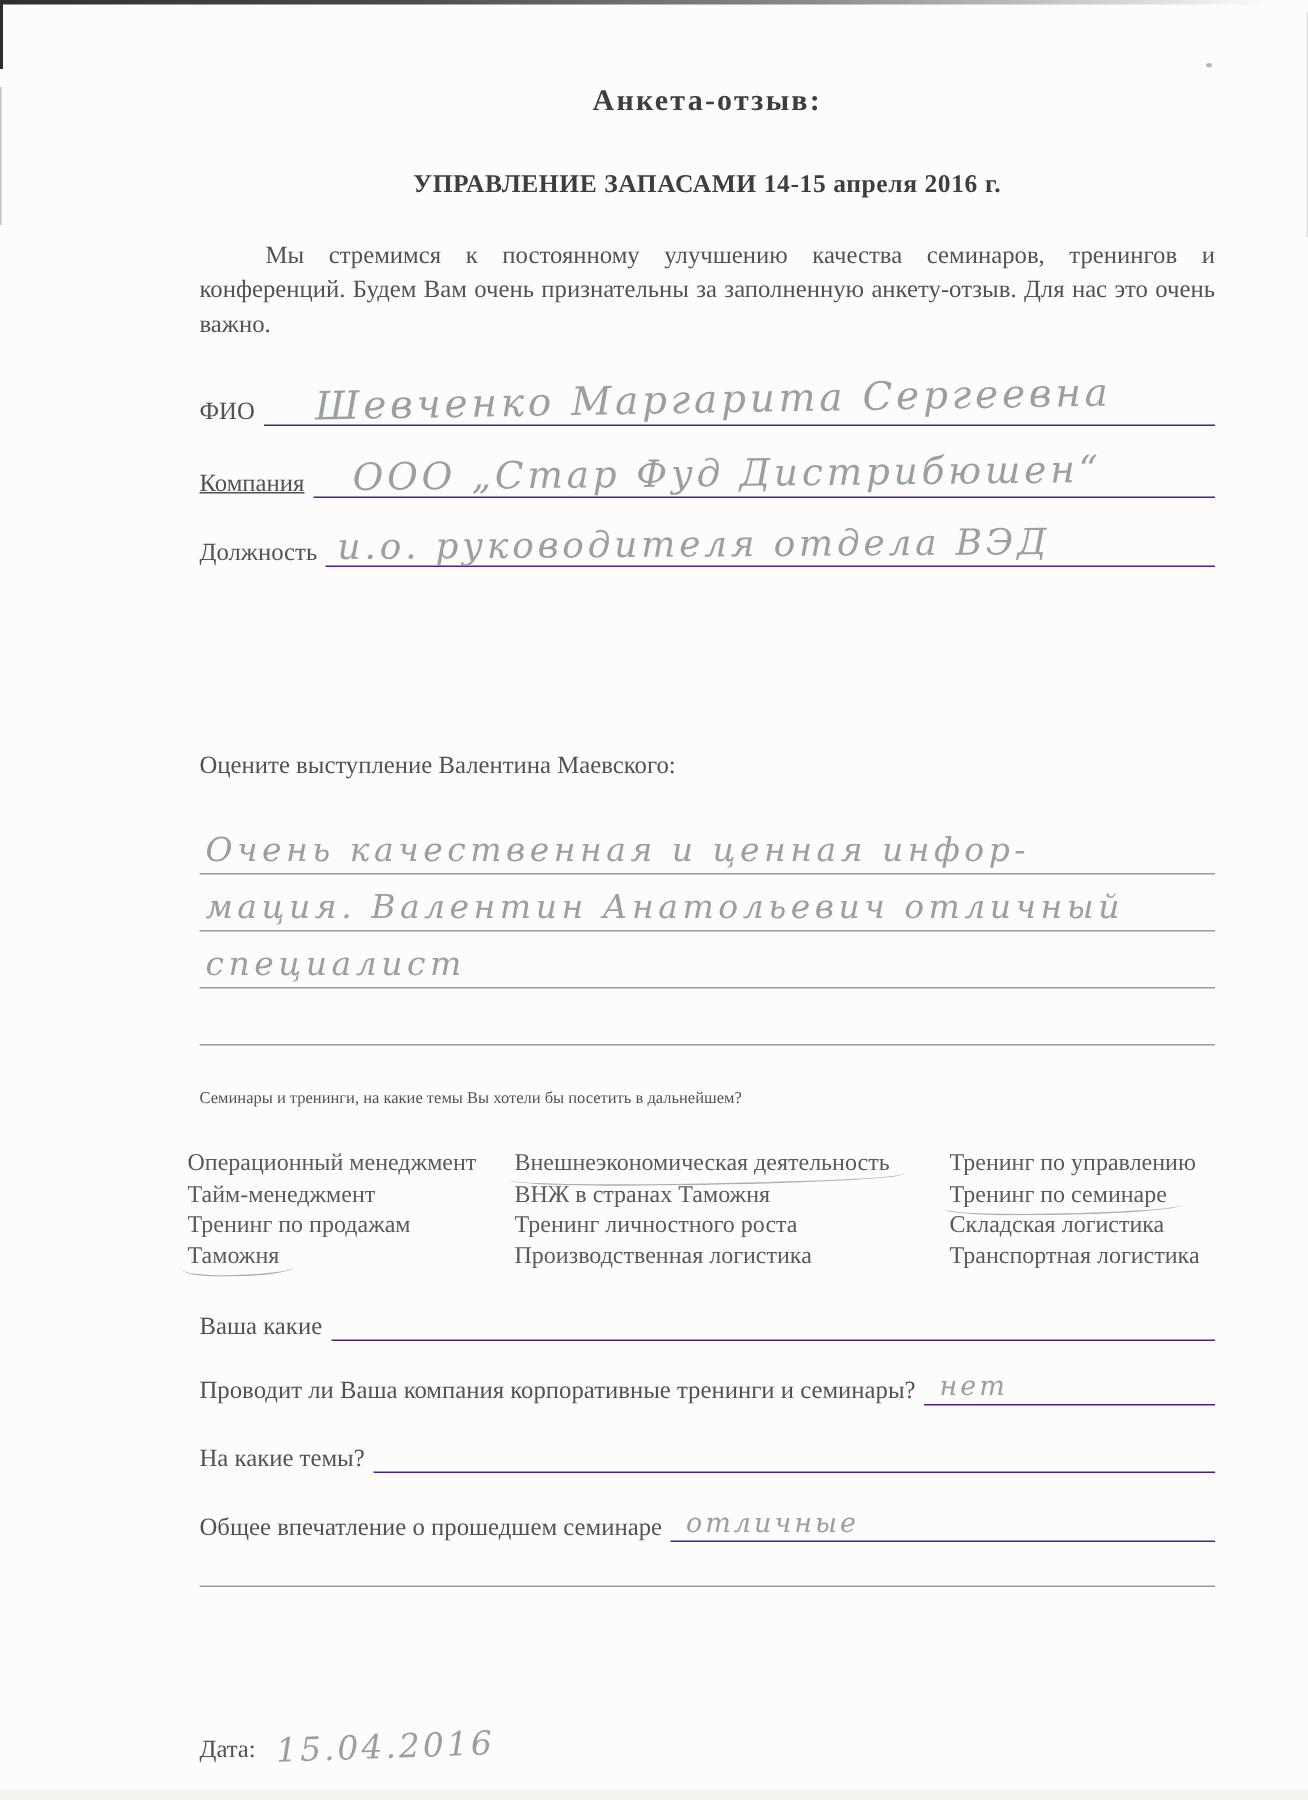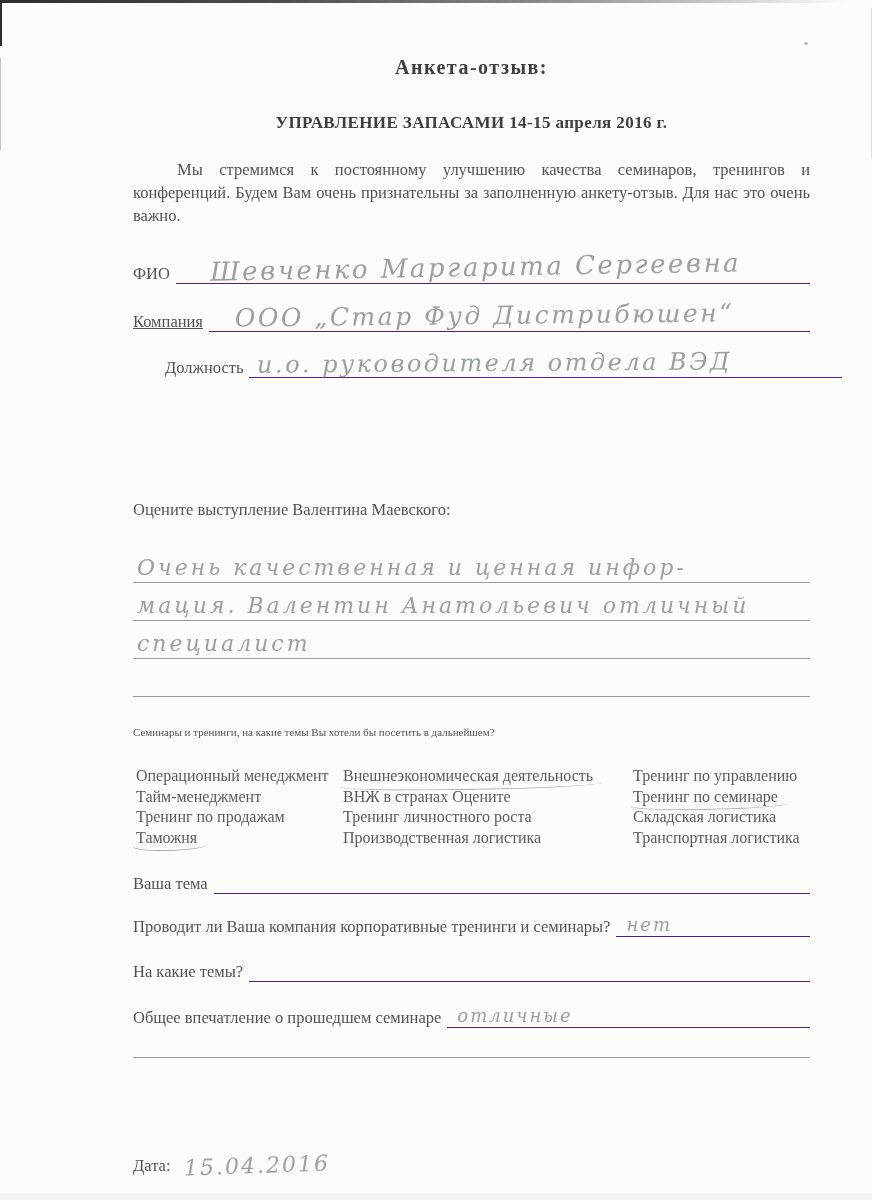--- a/index.html
+++ b/index.html
@@ -42,21 +42,21 @@
   .hand-date{font-size:22px;margin-left:14px;transform:rotate(-2deg);letter-spacing:2px;}
 
   
   .eval-q{position:absolute;top:500px;left:133px;font-size:16.5px;color:#525252;}
   .eval-lines{position:absolute;top:545px;left:133px;width:677px;}
   .eval-line{height:37px;border-bottom:1px solid #9a9a98;position:relative;text-align:right;}
 
   
   .topics-q{position:absolute;top:726px;left:133px;width:700px;font-size:11px;color:#525252;}
   .tcol{position:absolute;top:766px;font-size:16px;line-height:20.5px;color:#5a5a5a;}
-  .tcol-1{left:136px;width:206px;}
+  .tcol-1{left:125px;width:206px;}
   .tcol-2{left:343px;width:288px;}
   .tcol-3{left:633px;width:218px;}
   .topic-item{display:block;white-space:nowrap;position:relative;width:max-content;}
   .pen-underline::after{content:"";position:absolute;left:-3px;right:-10px;bottom:-3px;height:5px;
     border-bottom:1.7px solid rgba(150,156,148,.8);
     border-radius:50% 30% 60% 40% / 0 0 100% 80%;transform:rotate(-.7deg);}
 
   .divider{position:absolute;top:1057px;left:133px;width:677px;border-bottom:1px solid #9a9a98;}
   .date-row{position:absolute;top:1112px;left:133px;display:flex;align-items:center;margin-top:41px;}
 </style>
@@ -83,21 +83,21 @@
     </span>
   </div>
 
   <div class="frow" style="top:296px;height:36px;text-decoration:underline;">
     <span class="plabel">Компания</span>
     <span class="wline">
       <span class="hand hand-company">ООО „Стар Фуд Дистрибюшен“</span>
     </span>
   </div>
 
-  <div class="frow" style="top:342px;height:36px;margin-left:32px;">
+  <div class="frow" style="top:342px;height:36px;">
     <span class="plabel">Должность</span>
     <span class="wline">
       <span class="hand hand-position">и.о. руководителя отдела ВЭД</span>
     </span>
   </div>
 
   <div class="eval-q">Оцените выступление Валентина Маевского:</div>
   <div class="eval-lines">
     <div class="eval-line">
       <span class="hand hand-line">Очень качественная и ценная инфор-</span>
@@ -116,33 +116,33 @@
   <div class="topics-q">Семинары и тренинги, на какие темы Вы хотели бы посетить в дальнейшем?</div>
 
   <div class="tcol tcol-1">
     <span class="topic-item">Операционный менеджмент</span>
     <span class="topic-item">Тайм-менеджмент</span>
     <span class="topic-item">Тренинг по продажам</span>
     <span class="topic-item pen-underline">Таможня</span>
   </div>
   <div class="tcol tcol-2">
     <span class="topic-item pen-underline">Внешнеэкономическая деятельность</span>
-    <span class="topic-item">ВНЖ в странах Оцените</span>
+    <span class="topic-item">ВНЖ в странах Таможня</span>
     <span class="topic-item">Тренинг личностного роста</span>
     <span class="topic-item">Производственная логистика</span>
   </div>
   <div class="tcol tcol-3">
     <span class="topic-item">Тренинг по управлению</span>
     <span class="topic-item pen-underline">Тренинг по семинаре</span>
     <span class="topic-item">Складская логистика</span>
     <span class="topic-item">Транспортная логистика</span>
   </div>
 
   <div class="frow" style="top:866px;height:28px;">
-    <span class="plabel">Ваша тема</span>
+    <span class="plabel">Ваша какие</span>
     <span class="wline">
       <span class="hand hand-small"></span>
     </span>
   </div>
 
   <div class="frow" style="top:909px;height:28px;">
     <span class="plabel">Проводит ли Ваша компания корпоративные тренинги и семинары?</span>
     <span class="wline">
       <span class="hand hand-small">нет</span>
     </span>

